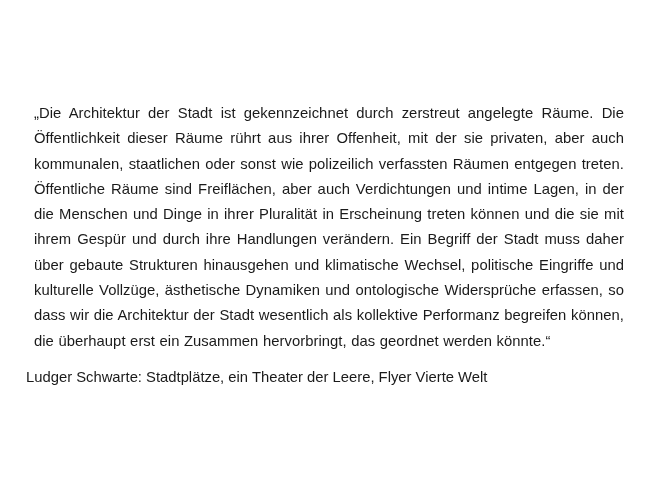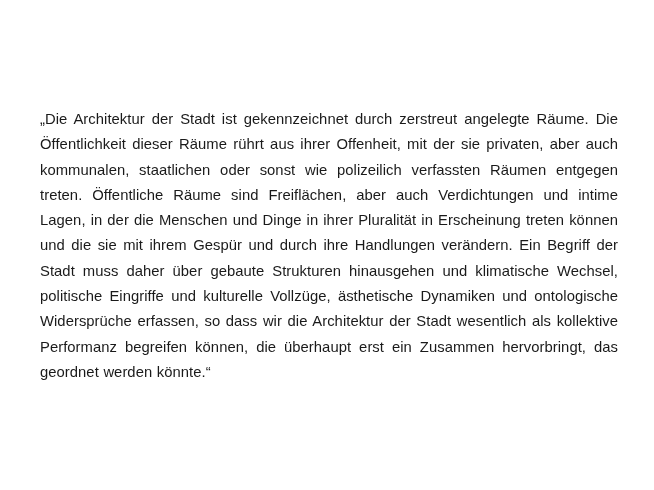--- a/index.html
+++ b/index.html
@@ -27,34 +27,35 @@
     width: 606px;
   }
   .quote-text {
     font-size: 14.8px;
     line-height: 25.3px;
     text-align: justify;
     text-justify: inter-word;
     letter-spacing: 0.05px;
     word-spacing: 0.4px;
     color: #1a1a1a;
-    margin: 14px;
+    margin: 8px;
   }
   .attribution {
     position: absolute;
     left: 26px;
     top: 365px;
     width: 606px;
     font-size: 14.8px;
     line-height: 25.3px;
     text-align: left;
     color: #1a1a1a;
     margin: 0;
   }
 </style>
 </head>
 <body>
 
 <div class="page">
   <div class="quote-block">
     <p class="quote-text">„Die Architektur der Stadt ist gekennzeichnet durch zerstreut angelegte Räume. Die Öffentlichkeit dieser Räume rührt aus ihrer Offenheit, mit der sie privaten, aber auch kommunalen, staatlichen oder sonst wie polizeilich verfassten Räumen entgegen treten. Öffentliche Räume sind Freiflächen, aber auch Verdichtungen und intime Lagen, in der die Menschen und Dinge in ihrer Pluralität in Erscheinung treten können und die sie mit ihrem Gespür und durch ihre Handlungen verändern. Ein Begriff der Stadt muss daher über gebaute Strukturen hinausgehen und klimatische Wechsel, politische Eingriffe und kulturelle Vollzüge, ästhetische Dynamiken und ontologische Widersprüche erfassen, so dass wir die Architektur der Stadt wesentlich als kollektive Performanz begreifen können, die überhaupt erst ein Zusammen hervorbringt, das geordnet werden könnte.“</p>
   </div>
+  <p class="attribution">Ludger Schwarte: Stadtplätze, ein Theater der Leere, Flyer Vierte Welt</p>
 </div>
 
 </body></html>

